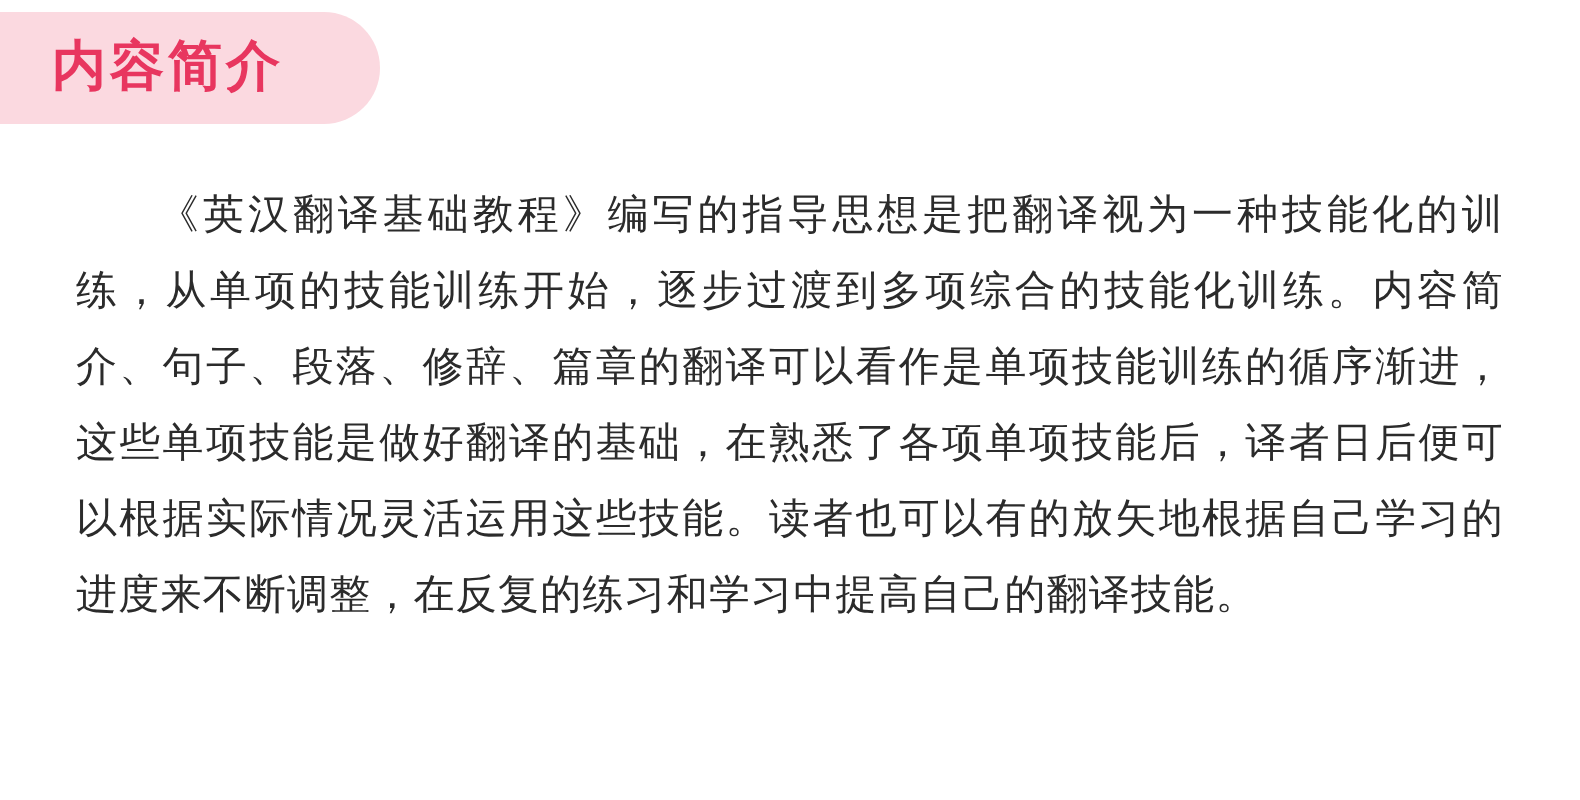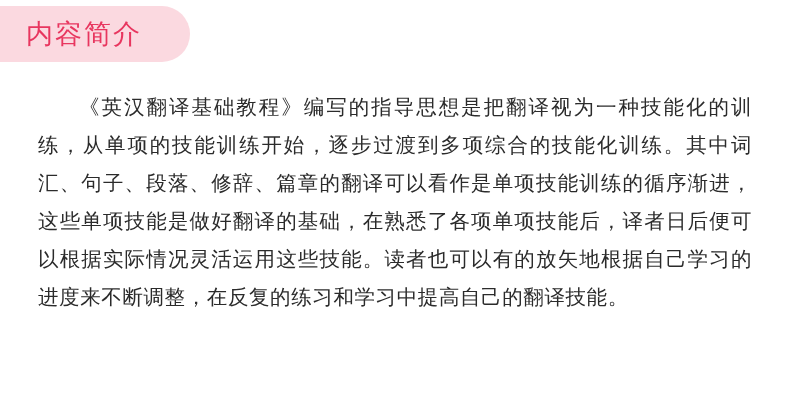--- a/index.html
+++ b/index.html
@@ -28,21 +28,21 @@
     background: #fbd9e0;
     border-top-right-radius: 28px;
     border-bottom-right-radius: 28px;
   }
   .header-title {
     position: absolute;
     left: 26px;
     top: 18px;
     font-size: 27px;
     line-height: 32px;
-    font-weight: normal;
+    font-weight: bold;
     color: #e8365f;
     letter-spacing: 2px;
     white-space: nowrap;
   }
   .body-text {
     position: absolute;
     left: 38px;
     top: 88px;
     width: 714px;
     font-size: 20.5px;
@@ -57,15 +57,15 @@
 </style>
 </head>
 <body>
 
 <div class="page">
 
   <div class="header-block"></div>
 
   <div class="header-title">内容简介</div>
 
-  <div class="body-text">《英汉翻译基础教程》编写的指导思想是把翻译视为一种技能化的训练，从单项的技能训练开始，逐步过渡到多项综合的技能化训练。其中词汇、句子、段落、修辞、篇章的翻译可以看作是单项技能训练的循序渐进，这些单项技能是做好翻译的基础，在熟悉了各项单项技能后，译者日后便可以根据实际情况灵活运用这些技能。读者也可以有的放矢地根据自己学习的进度来不断调整，在反复的练习和学习中提高自己的翻译技能。</div>
+  <div class="body-text">《英汉翻译基础教程》编写的指导思想是把翻译视为一种技能化的训练，从单项的技能训练开始，逐步过渡到多项综合的技能化训练。内容简介、句子、段落、修辞、篇章的翻译可以看作是单项技能训练的循序渐进，这些单项技能是做好翻译的基础，在熟悉了各项单项技能后，译者日后便可以根据实际情况灵活运用这些技能。读者也可以有的放矢地根据自己学习的进度来不断调整，在反复的练习和学习中提高自己的翻译技能。</div>
 
 </div>
 
 </body></html>

